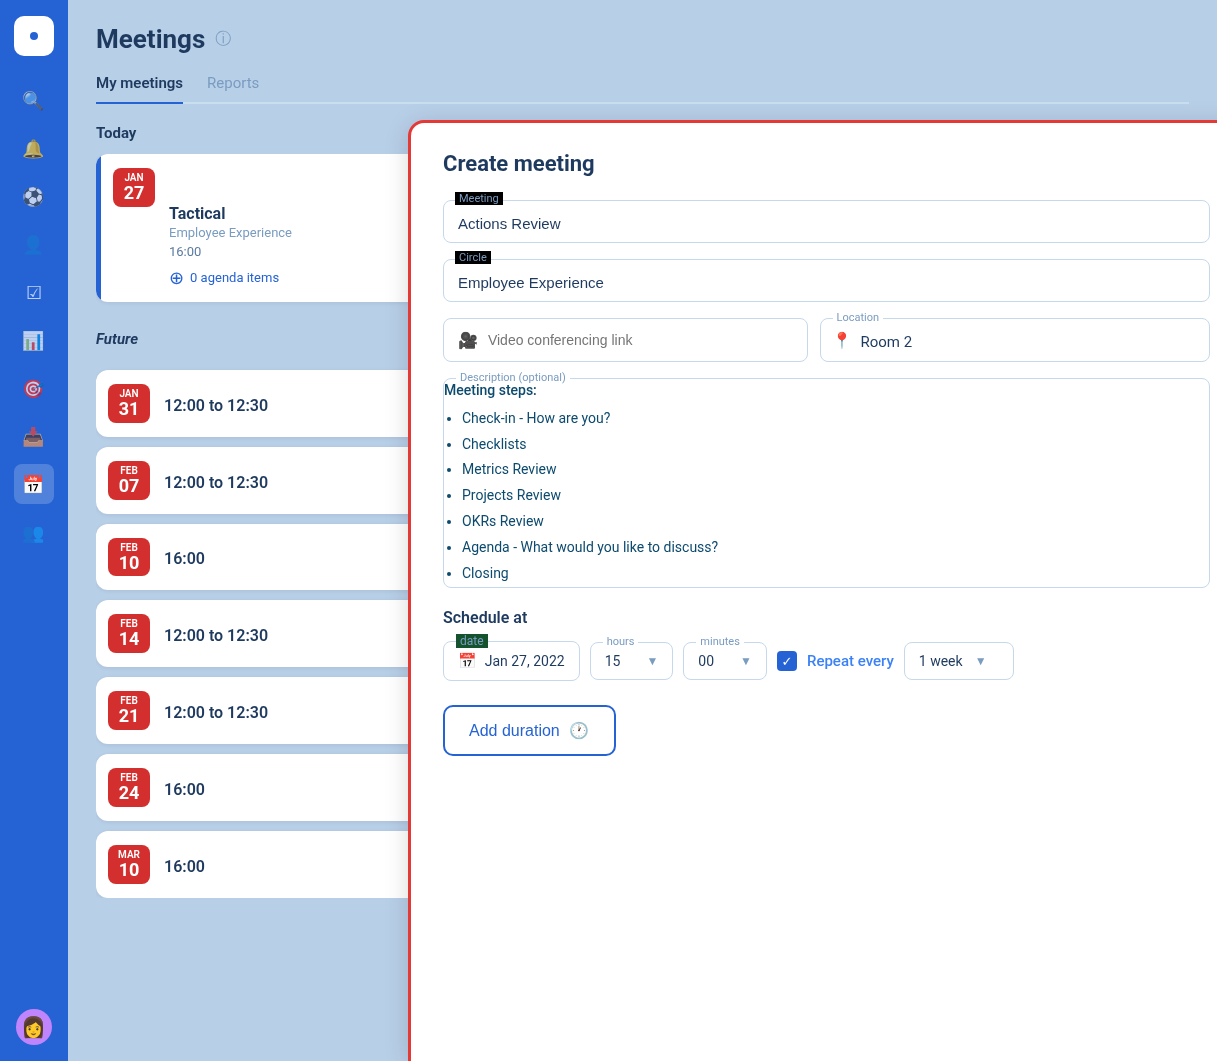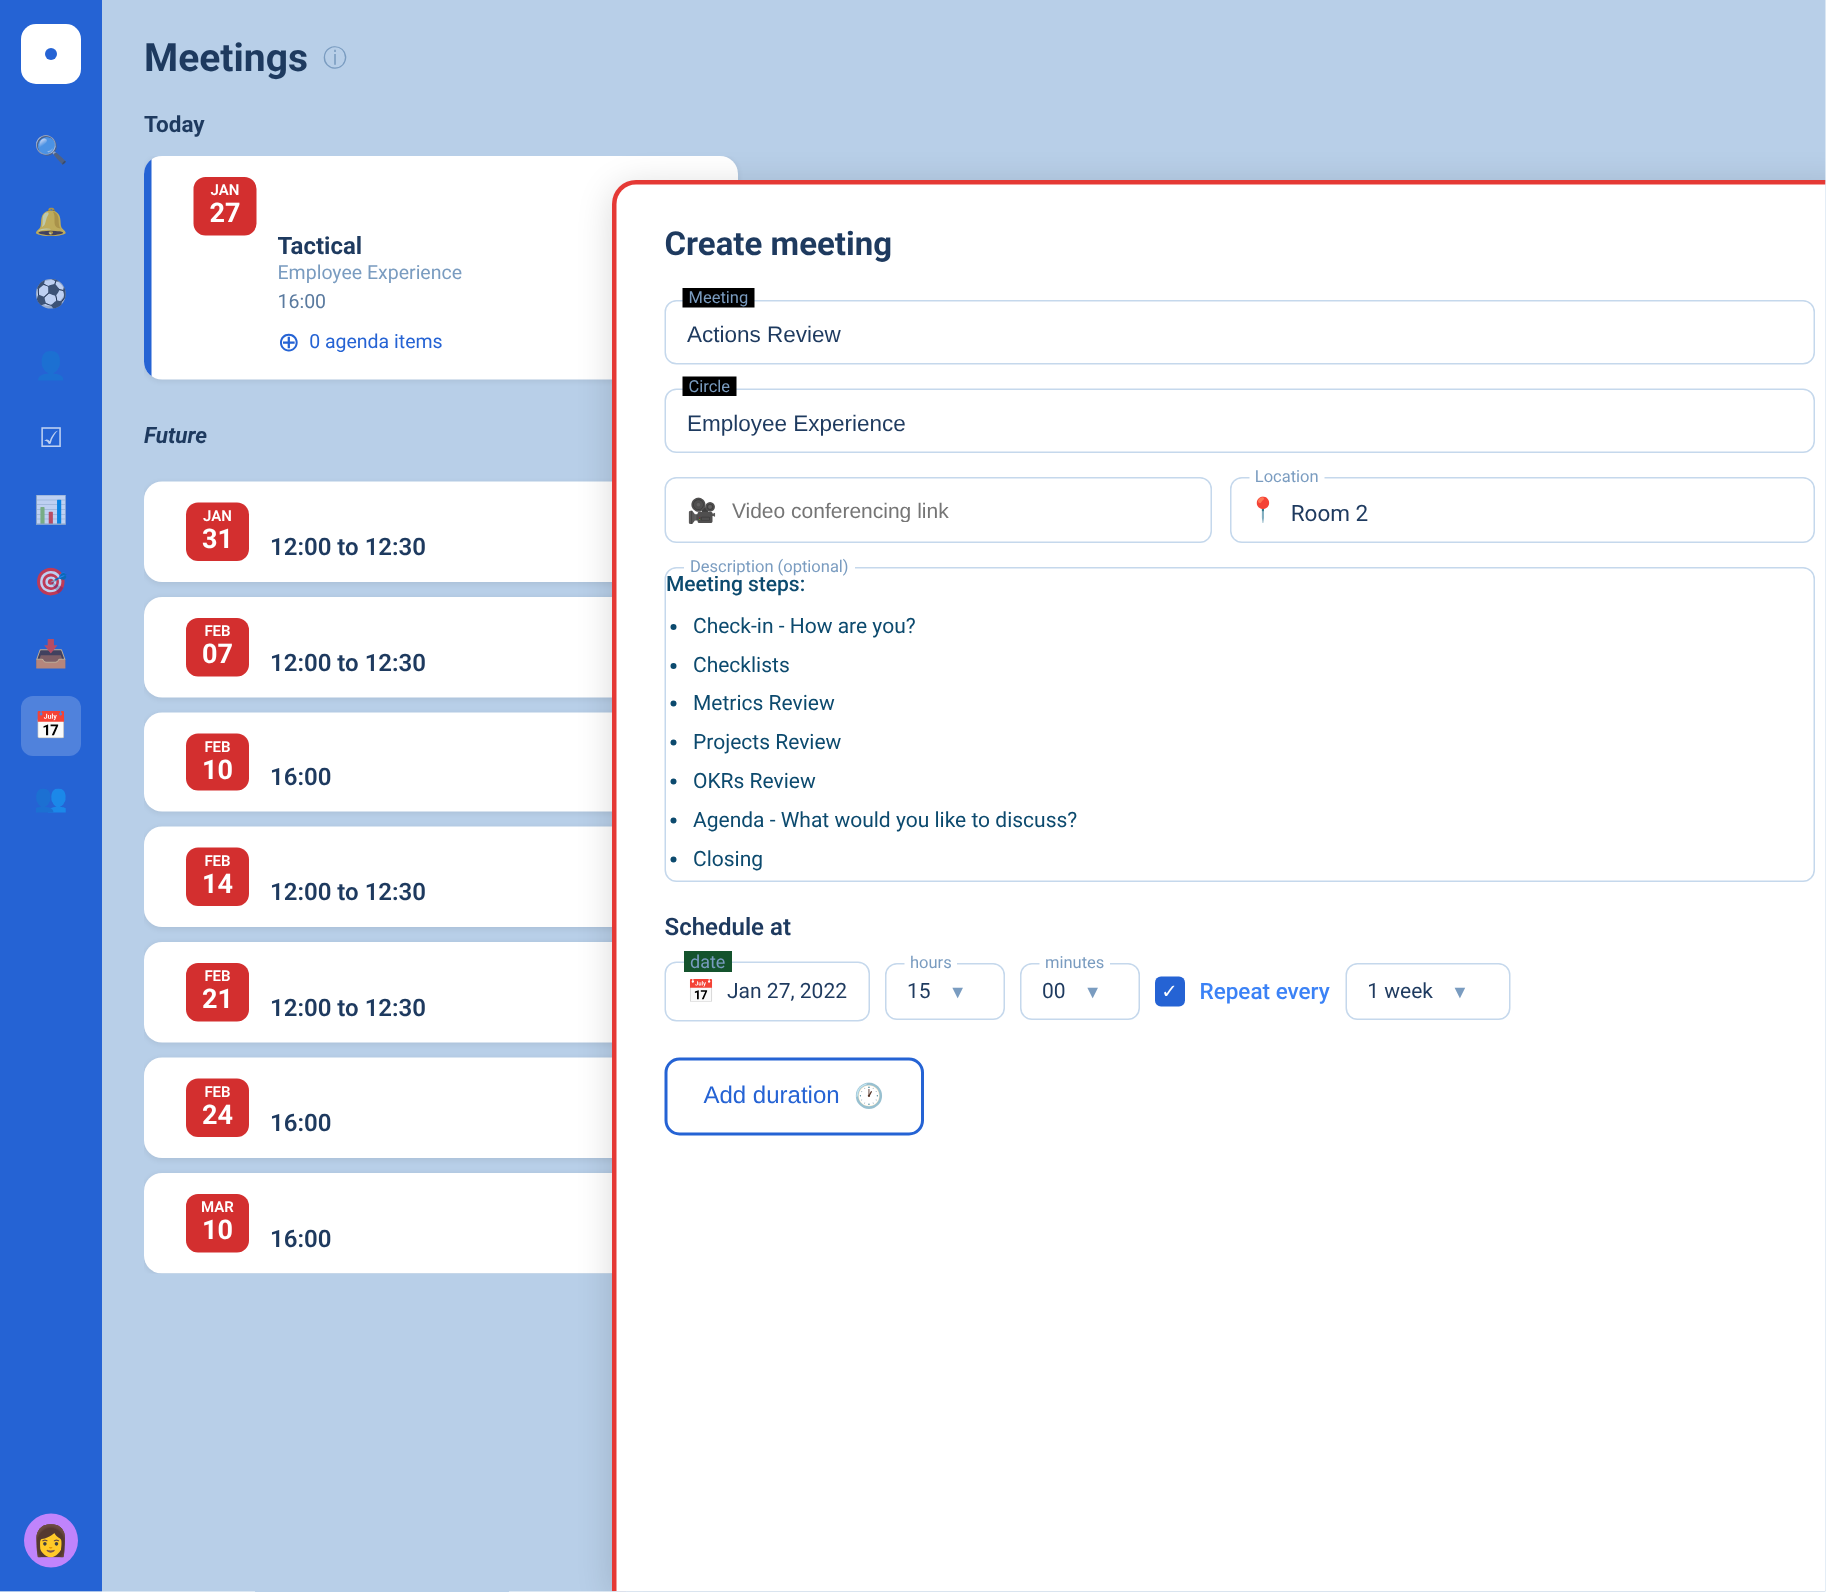--- a/index.html
+++ b/index.html
@@ -126,23 +126,23 @@
       flex-direction: column;
       gap: 10px;
       overflow-y: auto;
       max-height: 900px;
       padding-right: 4px;
     }
 
     .meeting-card {
       background: white;
       border-radius: 12px;
-      padding: 14px 28px;
-      display: flex;
-      align-items: flex-end;
+      padding: 14px 12px;
+      display: flex;
+      align-items: center;
       gap: 14px;
       box-shadow: 0 1px 4px rgba(0,0,0,0.08);
     }
 
     .date-badge {
       display: flex;
       flex-direction: column;
       align-items: center;
       background: #d32f2f;
       border-radius: 8px;
@@ -375,21 +375,21 @@
       padding: 0 4px;
     }
     .date-picker .cal-icon {
       color: #7a9cc0;
       font-size: 15px;
     }
 
     .time-select {
       display: flex;
       align-items: center;
-      gap: 8px;
+      gap: 22px;
       border: 1.5px solid #c5d8ec;
       border-radius: 8px;
       padding: 10px 14px;
       font-size: 14px;
       color: #1e3a5f;
       cursor: pointer;
       position: relative;
       min-width: 80px;
     }
     .time-select label {
@@ -483,20 +483,24 @@
   <div class="sidebar-icon">👥</div>
   <div class="sidebar-avatar">👩</div>
 </div>
 
 <div class="main-content">
   <div class="page-header">
     <h1 class="page-title">Meetings</h1>
     <span class="info-icon">ⓘ</span>
   </div>
 
+  <div class="tabs">
+    <div class="tab active">My meetings</div>
+    <div class="tab">Reports</div>
+  </div>
 
   <div class="left-panel">
     <div class="section-label">Today</div>
 
     <div class="meetings-list">
 
       <div class="meeting-card" style="position:relative; overflow:hidden;">
         <div style="position:absolute; left:0; top:0; bottom:0; width:5px; background:#2563d4; border-radius:4px 0 0 4px;"></div>
         <div style="padding-left:5px; display:flex; gap:14px; align-items:flex-start; width:100%;">
           <div class="date-badge">

